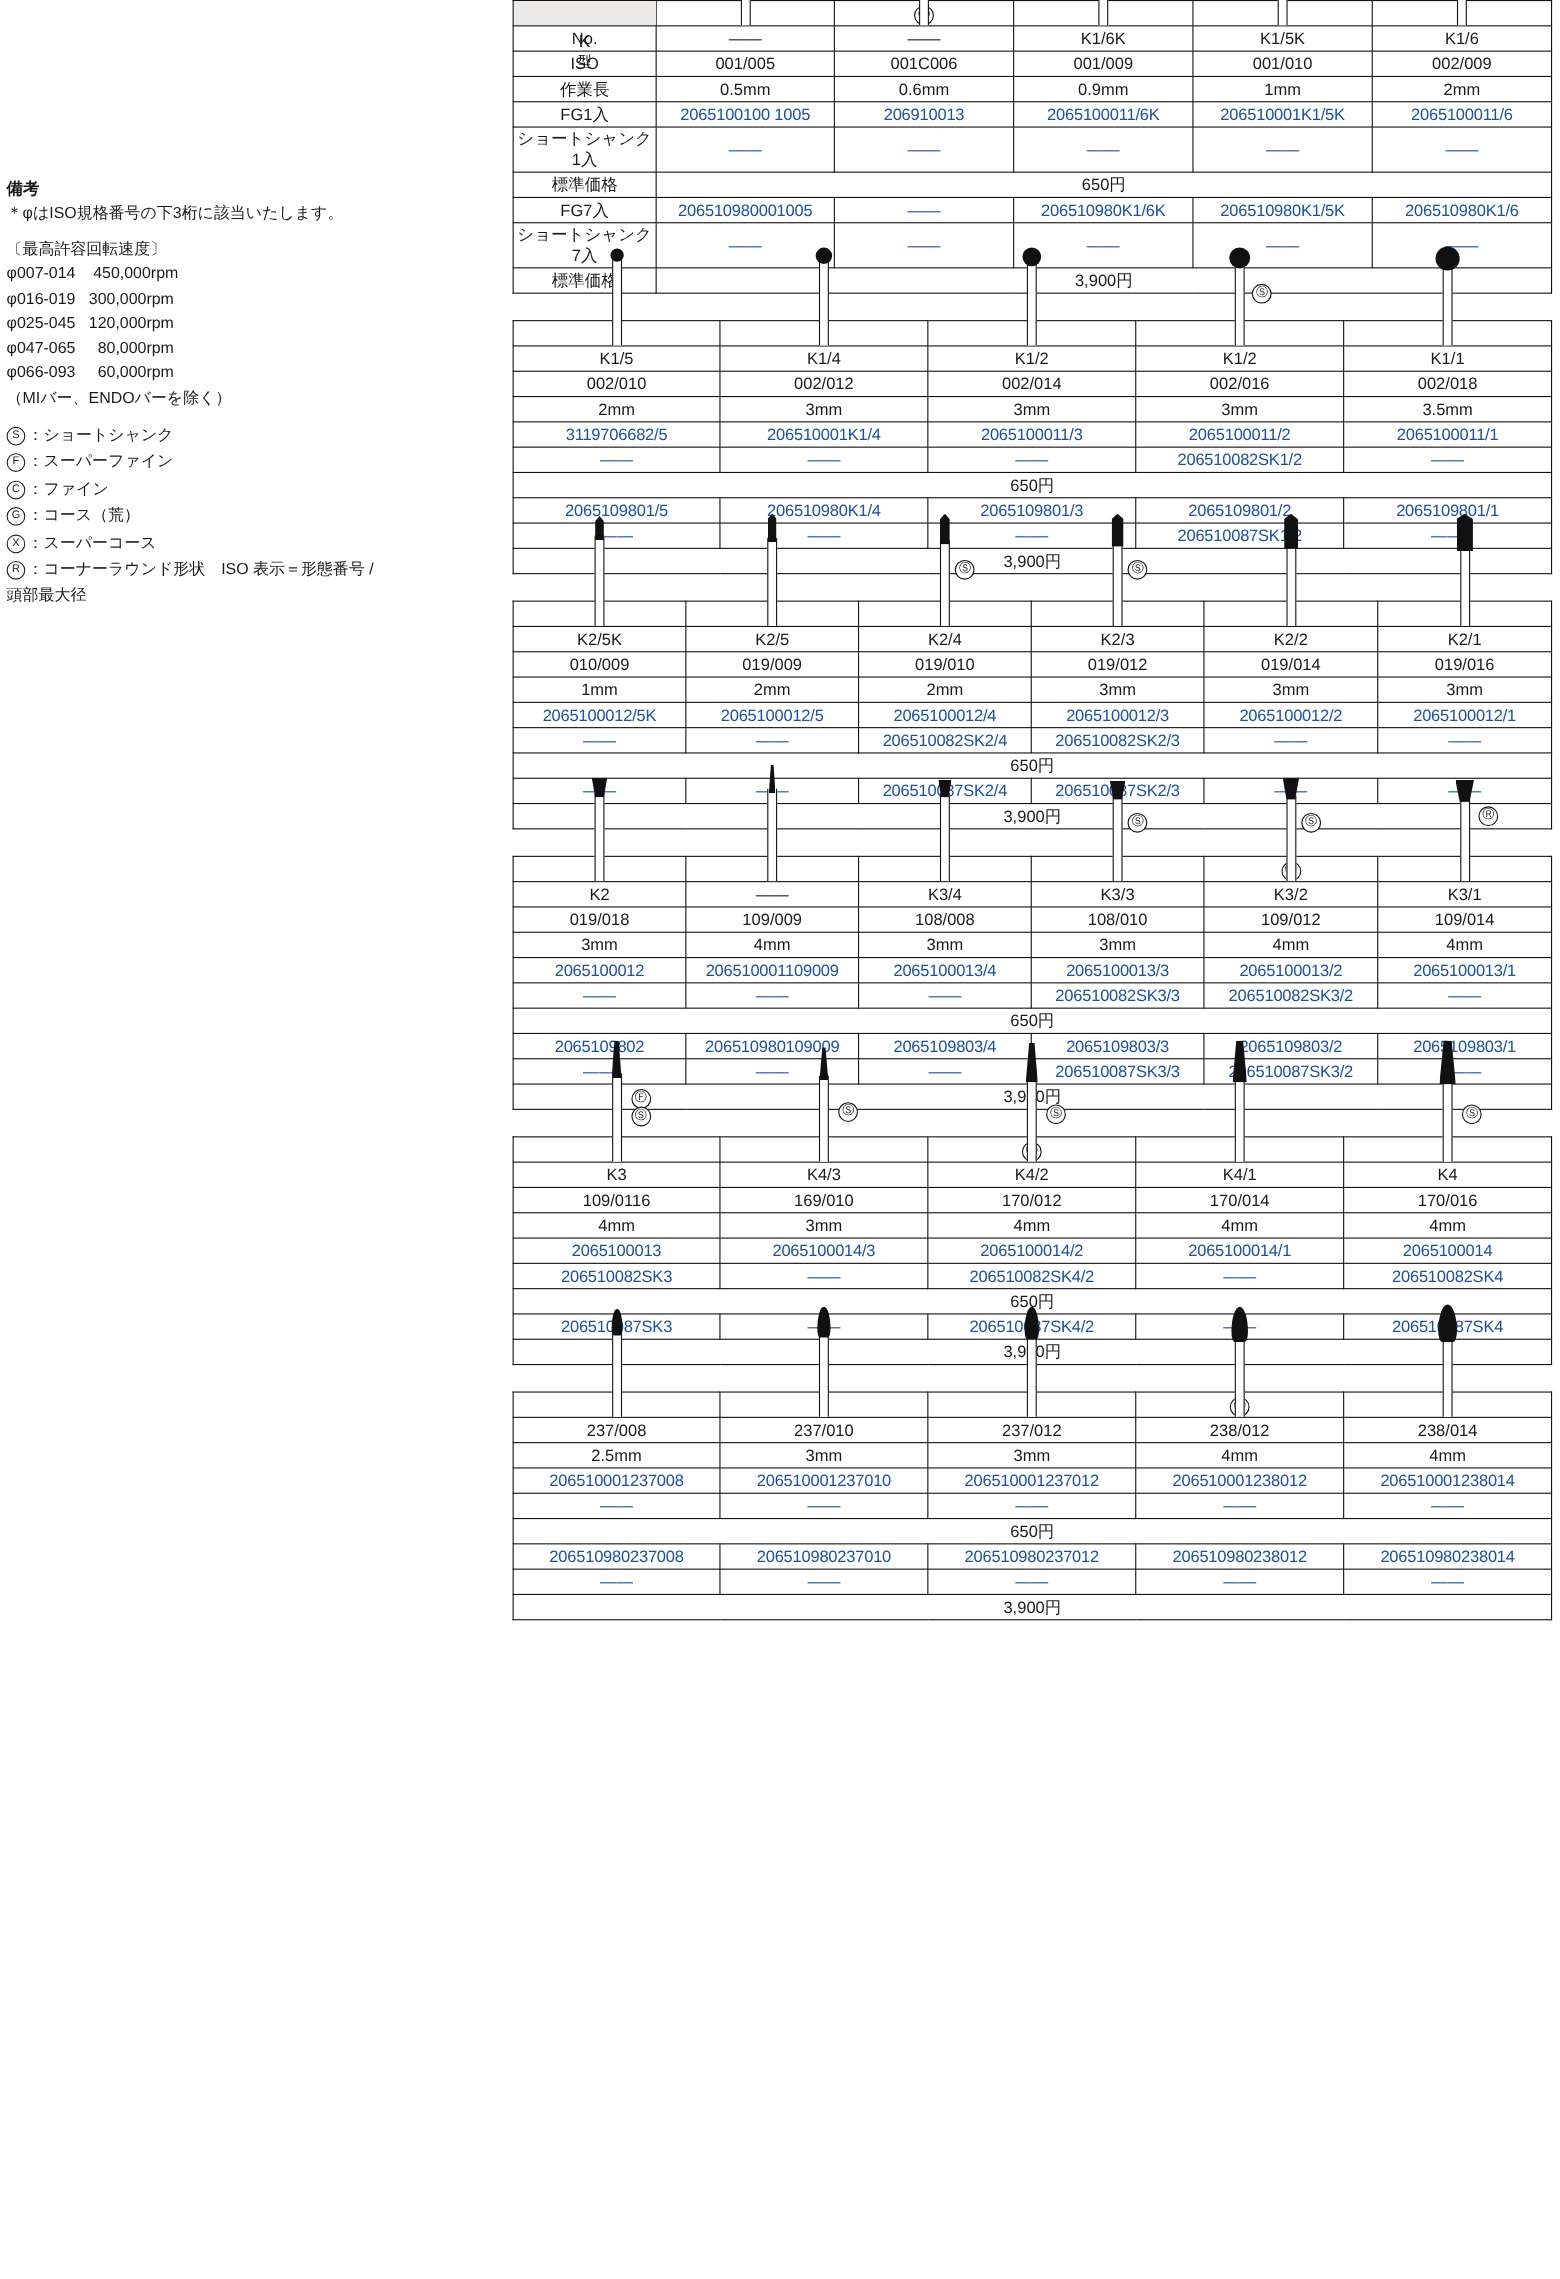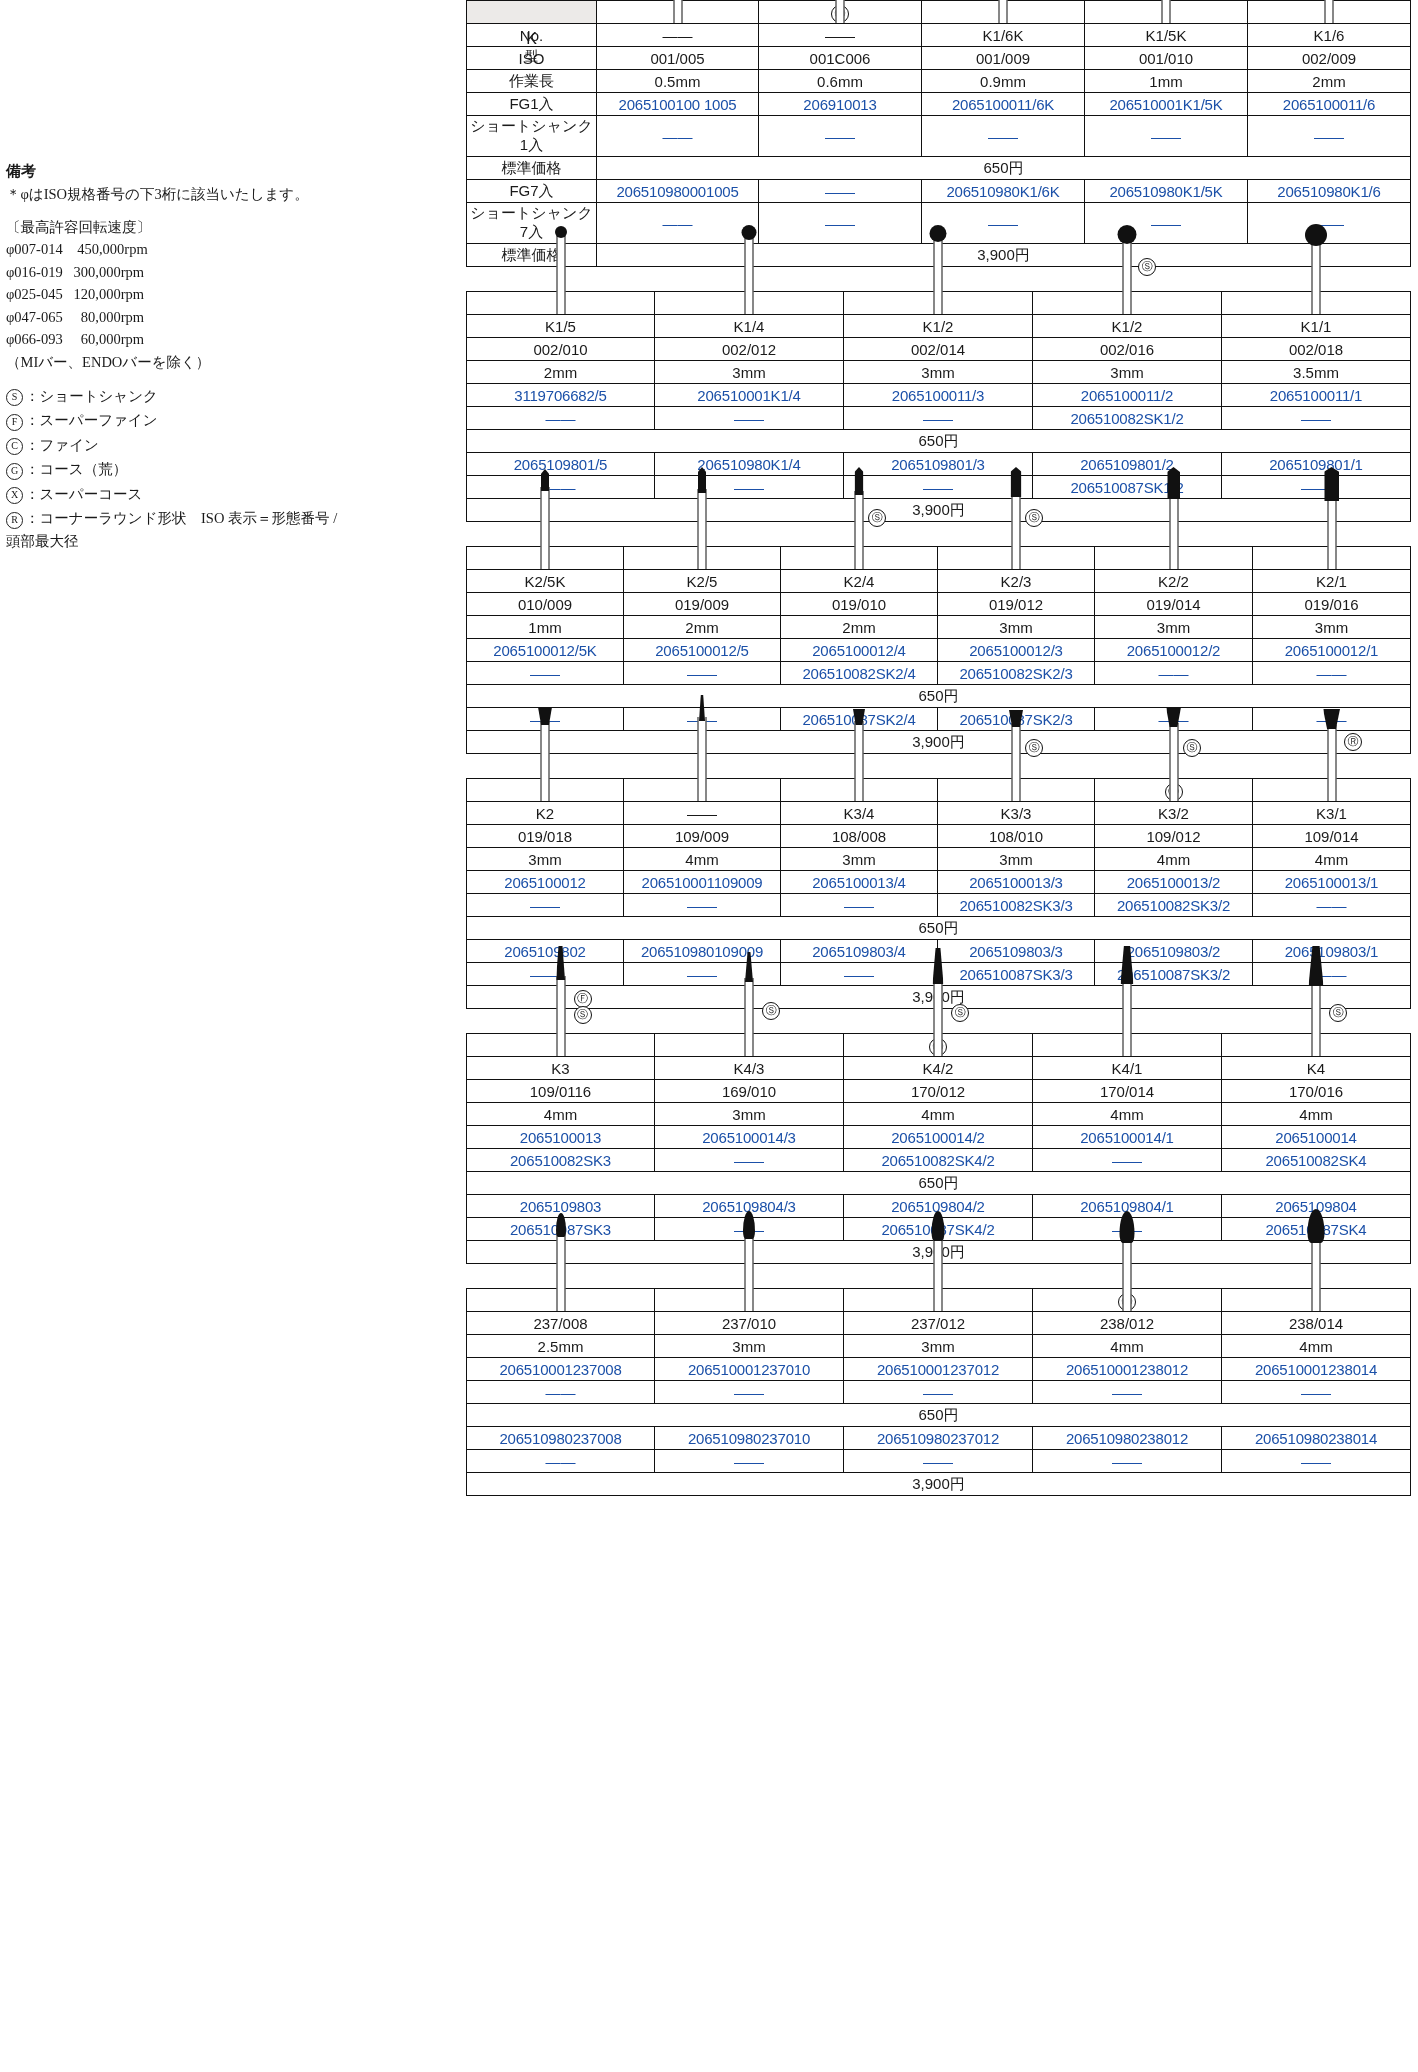--- a/index.html
+++ b/index.html
@@ -1,17 +1,17 @@
 <!DOCTYPE html>
 <html><head>
 <meta charset="utf-8">
 <style>
   html,body{margin:0;padding:0;background:#ffffff;}
   body{width:1418px;height:2072px;font-family:"Liberation Sans","DejaVu Sans",sans-serif;color:#1a1a1a;position:relative;}
-  .sidebar{position:absolute;left:6px;top:160px;width:340px;font-size:15px;line-height:1.55;font-family:Liberation Serif, serif;}
+  .sidebar{position:absolute;left:6px;top:160px;width:340px;font-size:15px;line-height:1.55;}
   .sidebar .hd{font-weight:bold;font-size:15px;}
   .sidebar .note{font-size:14.5px;}
   .sidebar .blk{margin-top:10px;}
   .sidebar .row{white-space:pre;font-size:14.5px;}
   .sidebar .legend{margin-top:12px;}
   .sidebar .legend div{font-size:14.5px;margin-bottom:2px;}
   .circ{display:inline-block;width:15px;height:15px;border:1px solid #222;border-radius:50%;font-size:10px;line-height:14px;text-align:center;vertical-align:middle;margin-right:2px;}
   .tables{position:absolute;left:466px;top:0;width:944px;}
   table.bur{border-collapse:collapse;table-layout:fixed;width:100%;margin-bottom:24px;background:#fff;}
   table.bur td{border:1px solid #111;font-size:15px;text-align:center;padding:1px 2px;height:20px;}
@@ -571,27 +571,20 @@
     <td class="code">206510082SK3</td>
     <td class="dash">——</td>
     <td class="code">206510082SK4/2</td>
     <td class="dash">——</td>
     <td class="code">206510082SK4</td>
   </tr>
   <tr class="price-row">
           <td colspan="5">650円</td>
         </tr>
   <tr>
-    <td class="code">2065109803</td>
-    <td class="code">2065109804/3</td>
-    <td class="code">2065109804/2</td>
-    <td class="code">2065109804/1</td>
-    <td class="code">2065109804</td>
-  </tr>
-  <tr>
     <td class="code">206510087SK3</td>
     <td class="dash">——</td>
     <td class="code">206510087SK4/2</td>
     <td class="dash">——</td>
     <td class="code">206510087SK4</td>
   </tr>
   <tr class="price-row">
           <td colspan="5">3,900円</td>
         </tr>
 </tbody>

